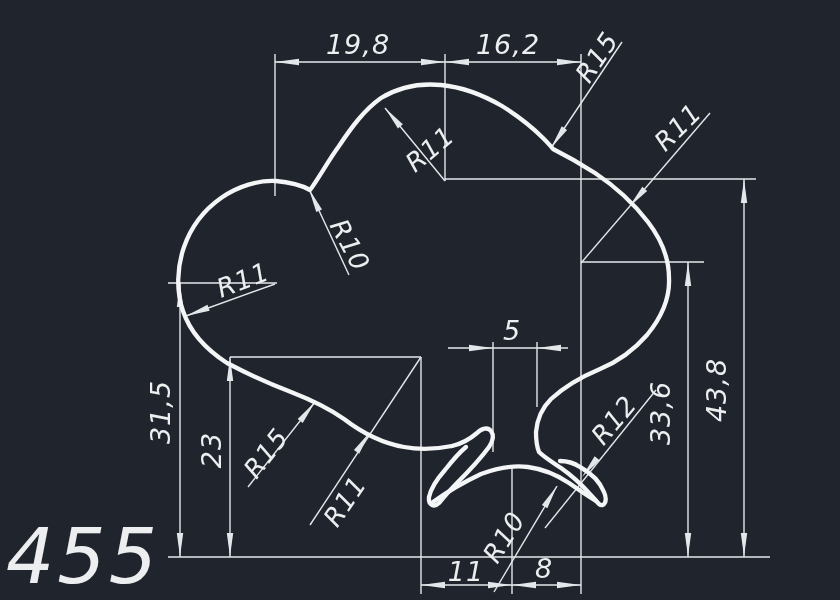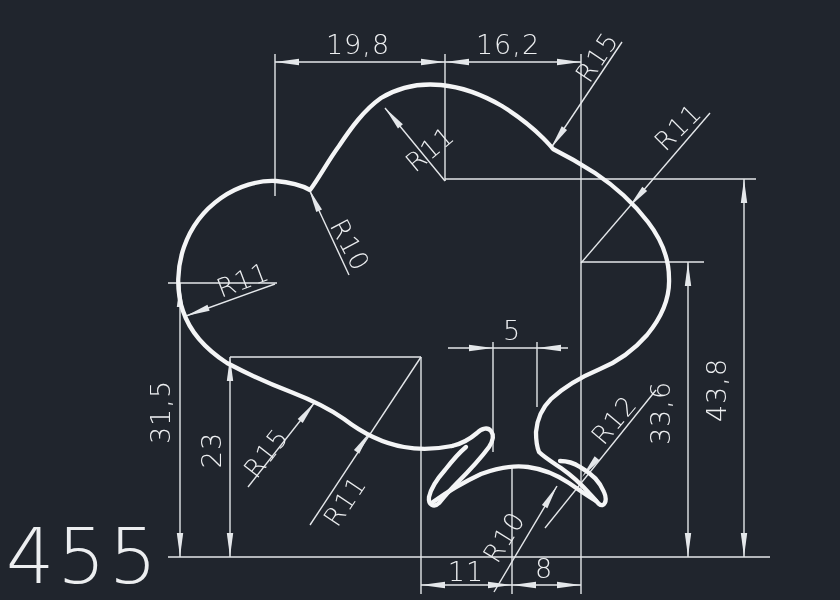--- a/index.html
+++ b/index.html
@@ -1,16 +1,16 @@
 <!DOCTYPE html>
 <html><head>
 <meta charset="utf-8">
 <style>
   html,body{margin:0;padding:0;background:#20252d;}
-  #stage{position:relative;width:840px;height:600px;overflow:hidden;}
+  #stage{position:relative;width:840px;height:600px;overflow:hidden;font-style:italic;}
   svg{display:block;}
   text{font-family:"DejaVu Sans","Liberation Sans",sans-serif;font-weight:200;}
   .dim-label{letter-spacing:1px;}
   .part-label{letter-spacing:3px;}
 </style>
 </head>
 <body>
 
 <div id="stage">
     <svg width="840" height="600" viewBox="0 0 840 600">

